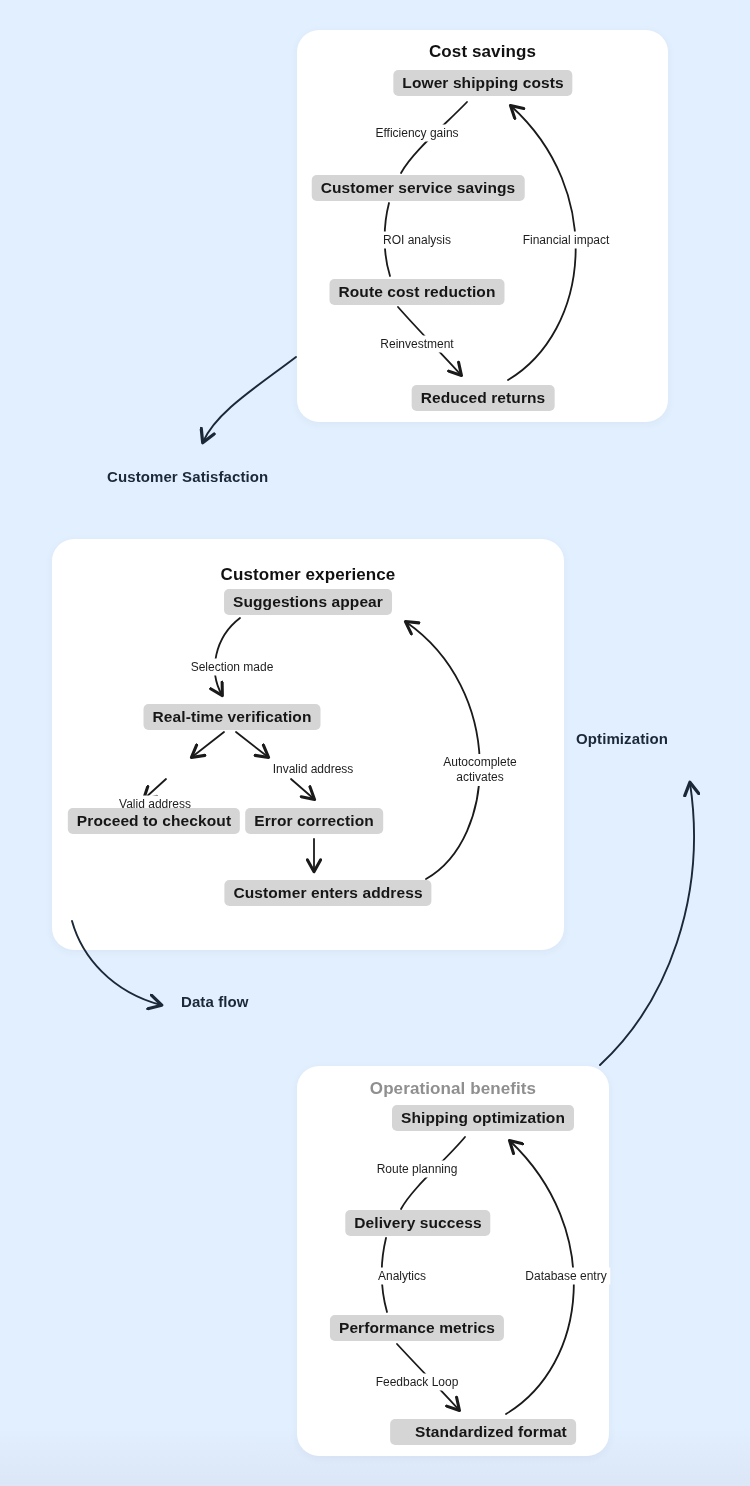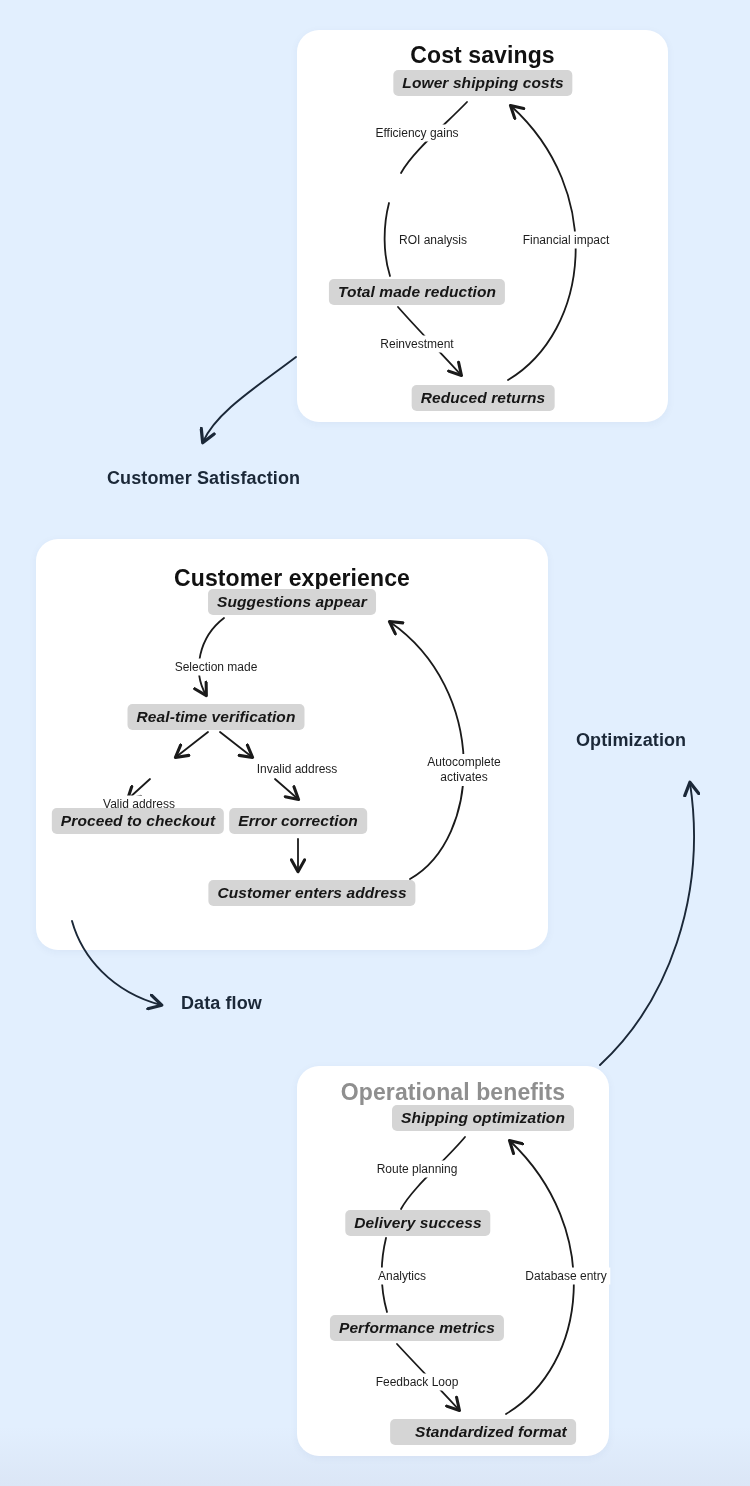--- a/index.html
+++ b/index.html
@@ -25,62 +25,61 @@
     border-radius: 22px;
     box-shadow: 0 2px 8px rgba(30, 64, 120, 0.05);
     z-index: 2;
   }
   .card svg.edges { position: absolute; left: 0; top: 0; z-index: 1; }
 
   .card-title {
     position: absolute;
     left: 0; right: 0;
     text-align: center;
-    font-size: 23px;
+    font-size: 17px;
     font-weight: 600;
     color: var(--card-title, #111111);
     z-index: 2;
     letter-spacing: 0.1px;
   }
   .card-title.muted { color: var(--card-title-muted, #8f8f8f); }
 
   .node {
     position: absolute;
     transform: translate(-50%, -50%);
     background: var(--node-bg, #d5d5d5);
     color: var(--node-text, #161616);
     font-size: 15.5px;
     font-weight: 600;
     line-height: 1.3;
     padding: 3px 9px;
     border-radius: 5px;
     white-space: nowrap;
     z-index: 3;
     letter-spacing: 0.1px;
-    font-style: italic;
   }
 
   .edge-label {
     position: absolute;
     transform: translate(-50%, -50%);
     background: var(--card, #ffffff);
     color: var(--edge-label, #1e1e1e);
     font-size: 12px;
     font-weight: 400;
     line-height: 1.25;
     padding: 1px 4px;
     white-space: nowrap;
     text-align: center;
     z-index: 2;
   }
   .edge-label.wrap { white-space: normal; width: 122px; }
 
   .floating-heading {
     position: absolute;
-    font-size: 18px;
+    font-size: 15px;
     font-weight: 700;
     color: var(--heading, #1b2838);
     white-space: nowrap;
     z-index: 5;
     letter-spacing: 0.1px;
   }
 
   path.edge { fill: none; stroke: var(--edge-line, #1a1a1a); stroke-width: 1.8; stroke-linecap: round; }
   path.conn { fill: none; stroke: var(--connector, #1b2838); stroke-width: 1.9; stroke-linecap: round; }
 </style>
@@ -109,29 +108,30 @@
 
   <section class="card" style="left:297px; top:30px; width:371px; height:392px;">
     <svg class="edges" width="371" height="392" viewBox="0 0 371 392">
       <path class="edge" d="M 104 143 C 116 121, 148 95, 170 72"></path>
       <path class="edge" d="M 92 173 C 86 196, 86 224, 93 246"></path>
       <path class="edge" d="M 101 277 C 122 301, 148 327, 164 345" marker-end="url(#ah-black)"></path>
       <path class="edge" d="M 211 350 C 293 301, 308 161, 214 76" marker-end="url(#ah-black)"></path>
     </svg>
     <div class="card-title" style="top:12px;">Cost savings</div>
     <div class="node" style="left:186px; top:53px;">Lower shipping costs</div>
-    <div class="node" style="left:120px; top:262px;">Total made reduction</div>
+    <div class="node" style="left:121px; top:158px;">Customer service savings</div>
+    <div class="node" style="left:120px; top:262px;">Route cost reduction</div>
     <div class="node" style="left:186px; top:368px;">Reduced returns</div>
     <div class="edge-label" style="left:120px; top:103px;">Efficiency gains</div>
-    <div class="edge-label" style="left:120px; top:210px;margin-left:16px;">ROI analysis</div>
+    <div class="edge-label" style="left:120px; top:210px;">ROI analysis</div>
     <div class="edge-label" style="left:269px; top:210px;">Financial impact</div>
     <div class="edge-label" style="left:120px; top:314px;">Reinvestment</div>
   </section>
 
-  <section class="card" style="left:36px; top:539px; width:512px; height:411px;">
+  <section class="card" style="left:52px; top:539px; width:512px; height:411px;">
     <svg class="edges" width="512" height="383" viewBox="0 0 512 383">
       <path class="edge" d="M 188 79 C 163 98, 156 132, 170 156" marker-end="url(#ah-black)"></path>
       <path class="edge" d="M 172 193 L 140 218" marker-end="url(#ah-black)"></path>
       <path class="edge" d="M 184 193 L 216 218" marker-end="url(#ah-black)"></path>
       <path class="edge" d="M 114 240 L 92 260" marker-end="url(#ah-black)"></path>
       <path class="edge" d="M 239 240 L 262 260" marker-end="url(#ah-black)"></path>
       <path class="edge" d="M 262 300 L 262 332" marker-end="url(#ah-black)"></path>
       <path class="edge" d="M 374 340 C 446 299, 452 151, 354 83" marker-end="url(#ah-black)"></path>
     </svg>
     <div class="card-title" style="top:26px;">Customer experience</div>

